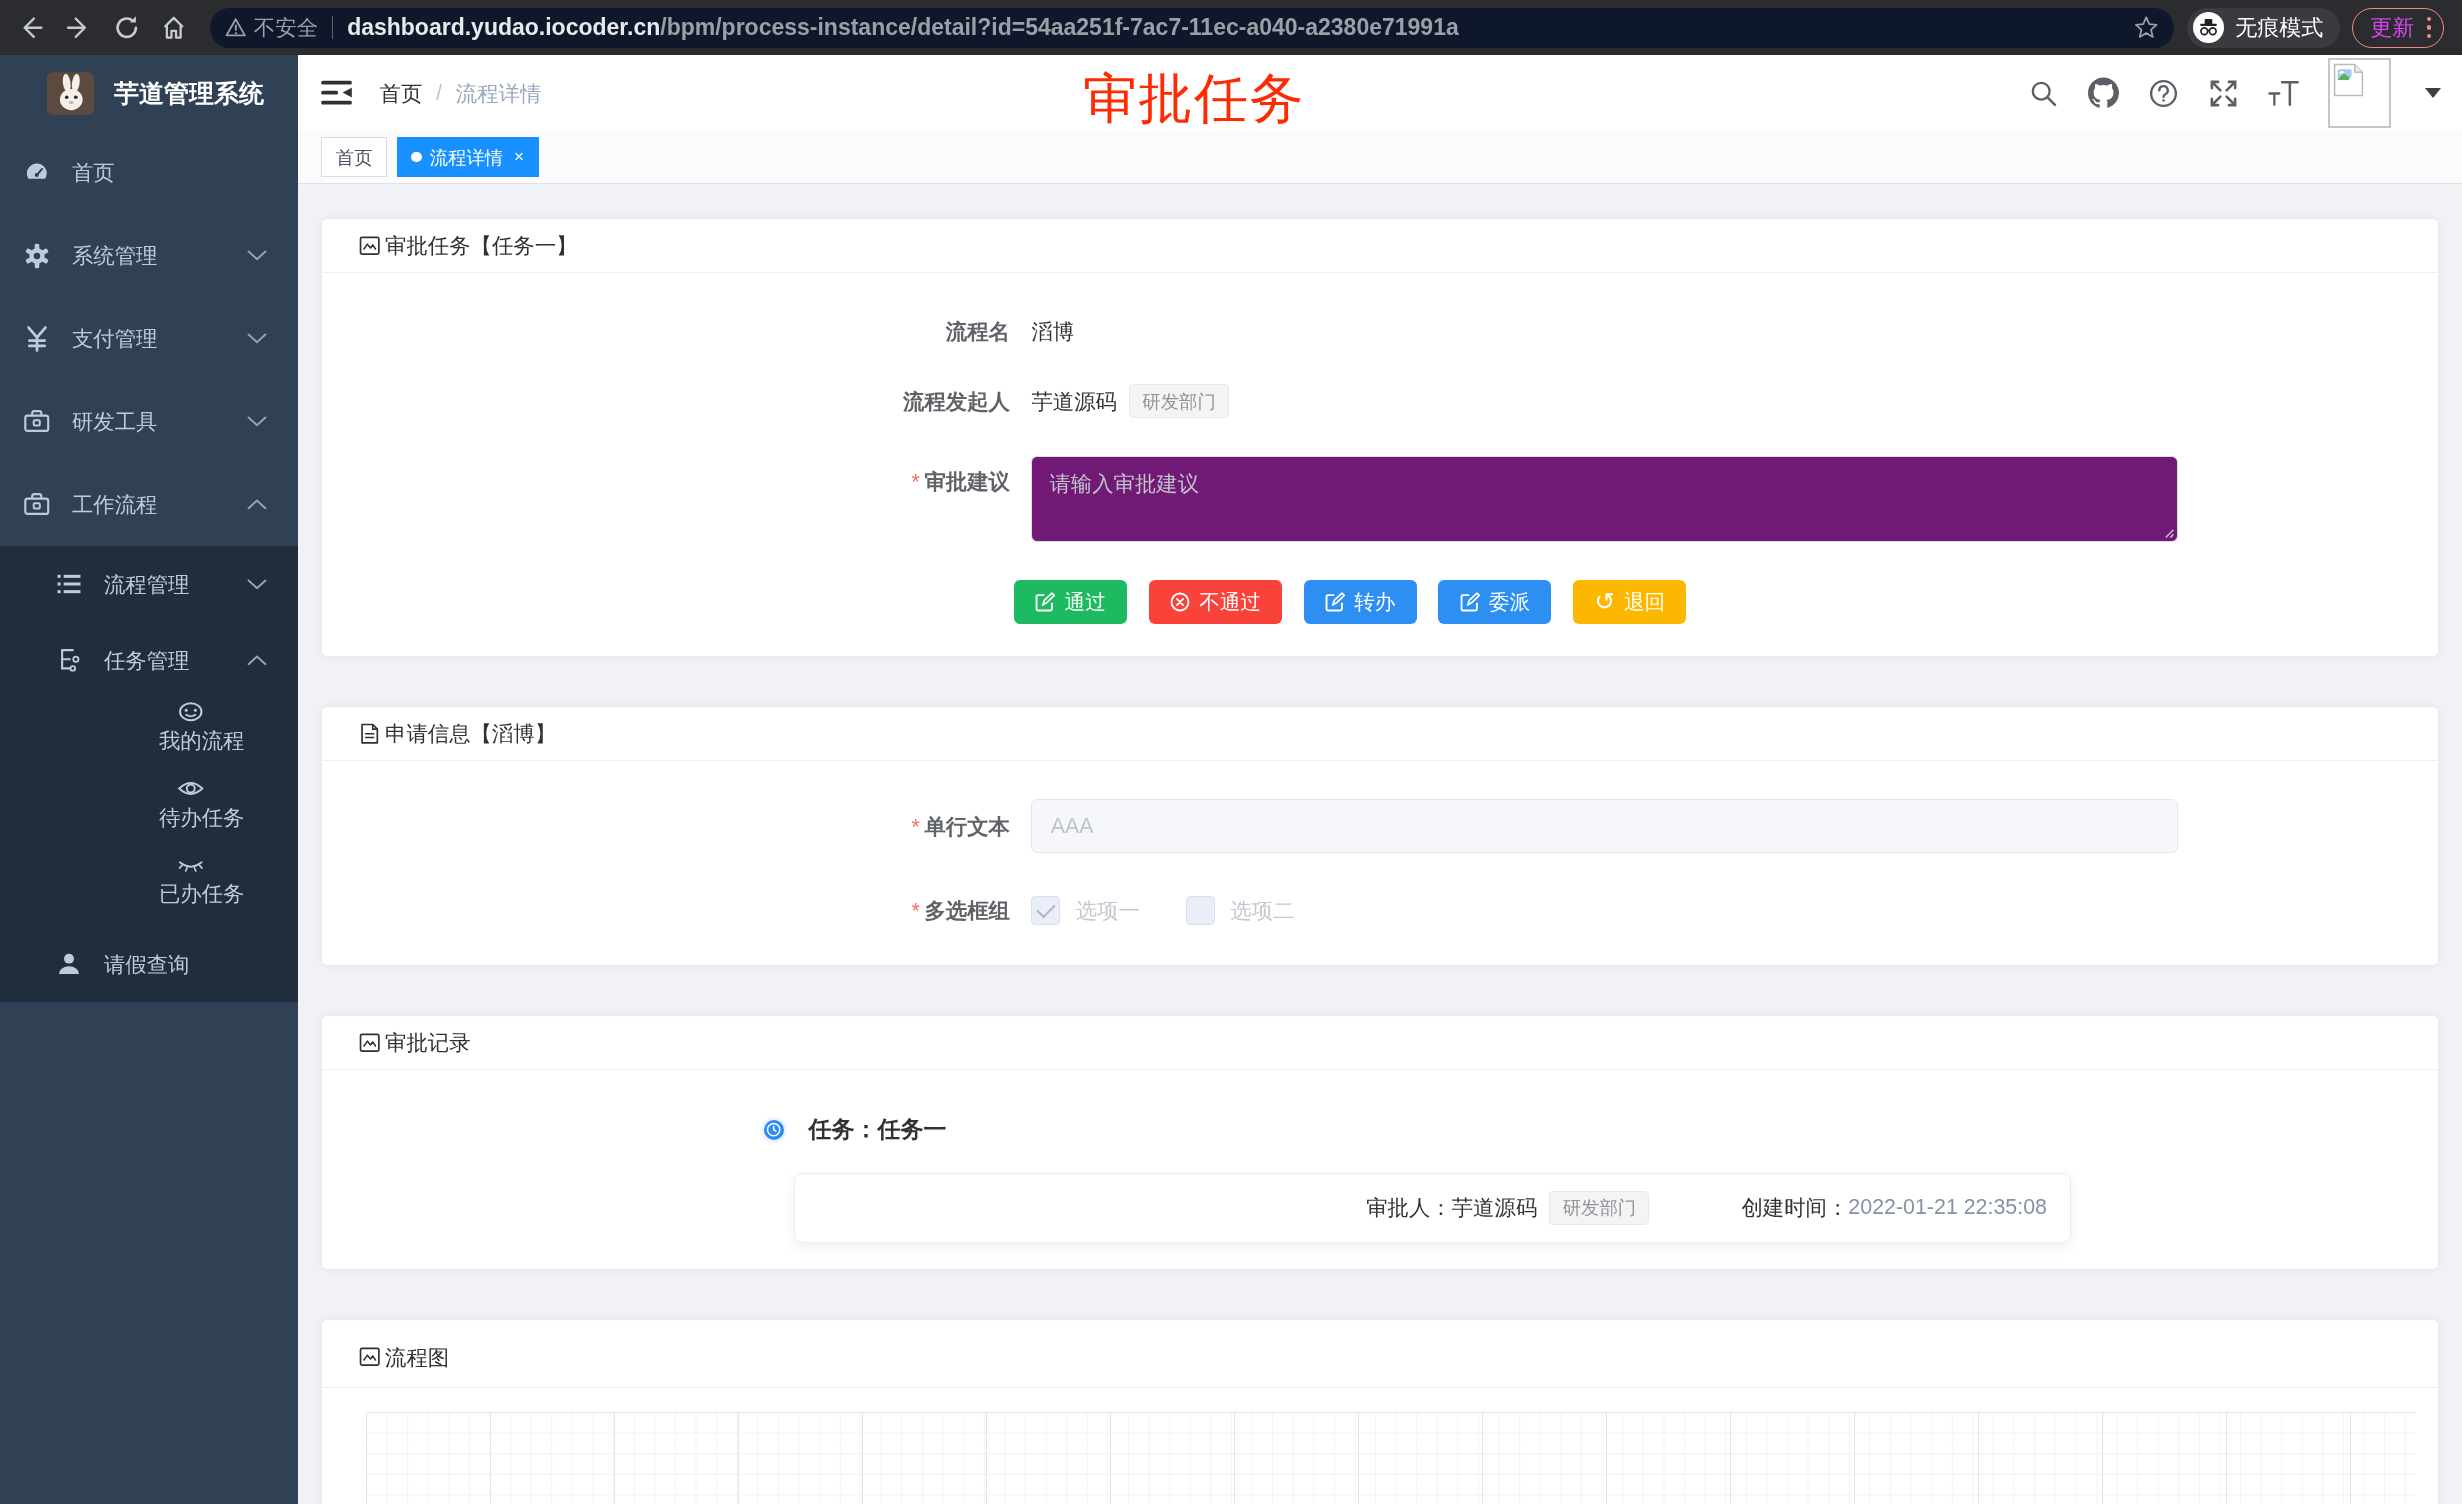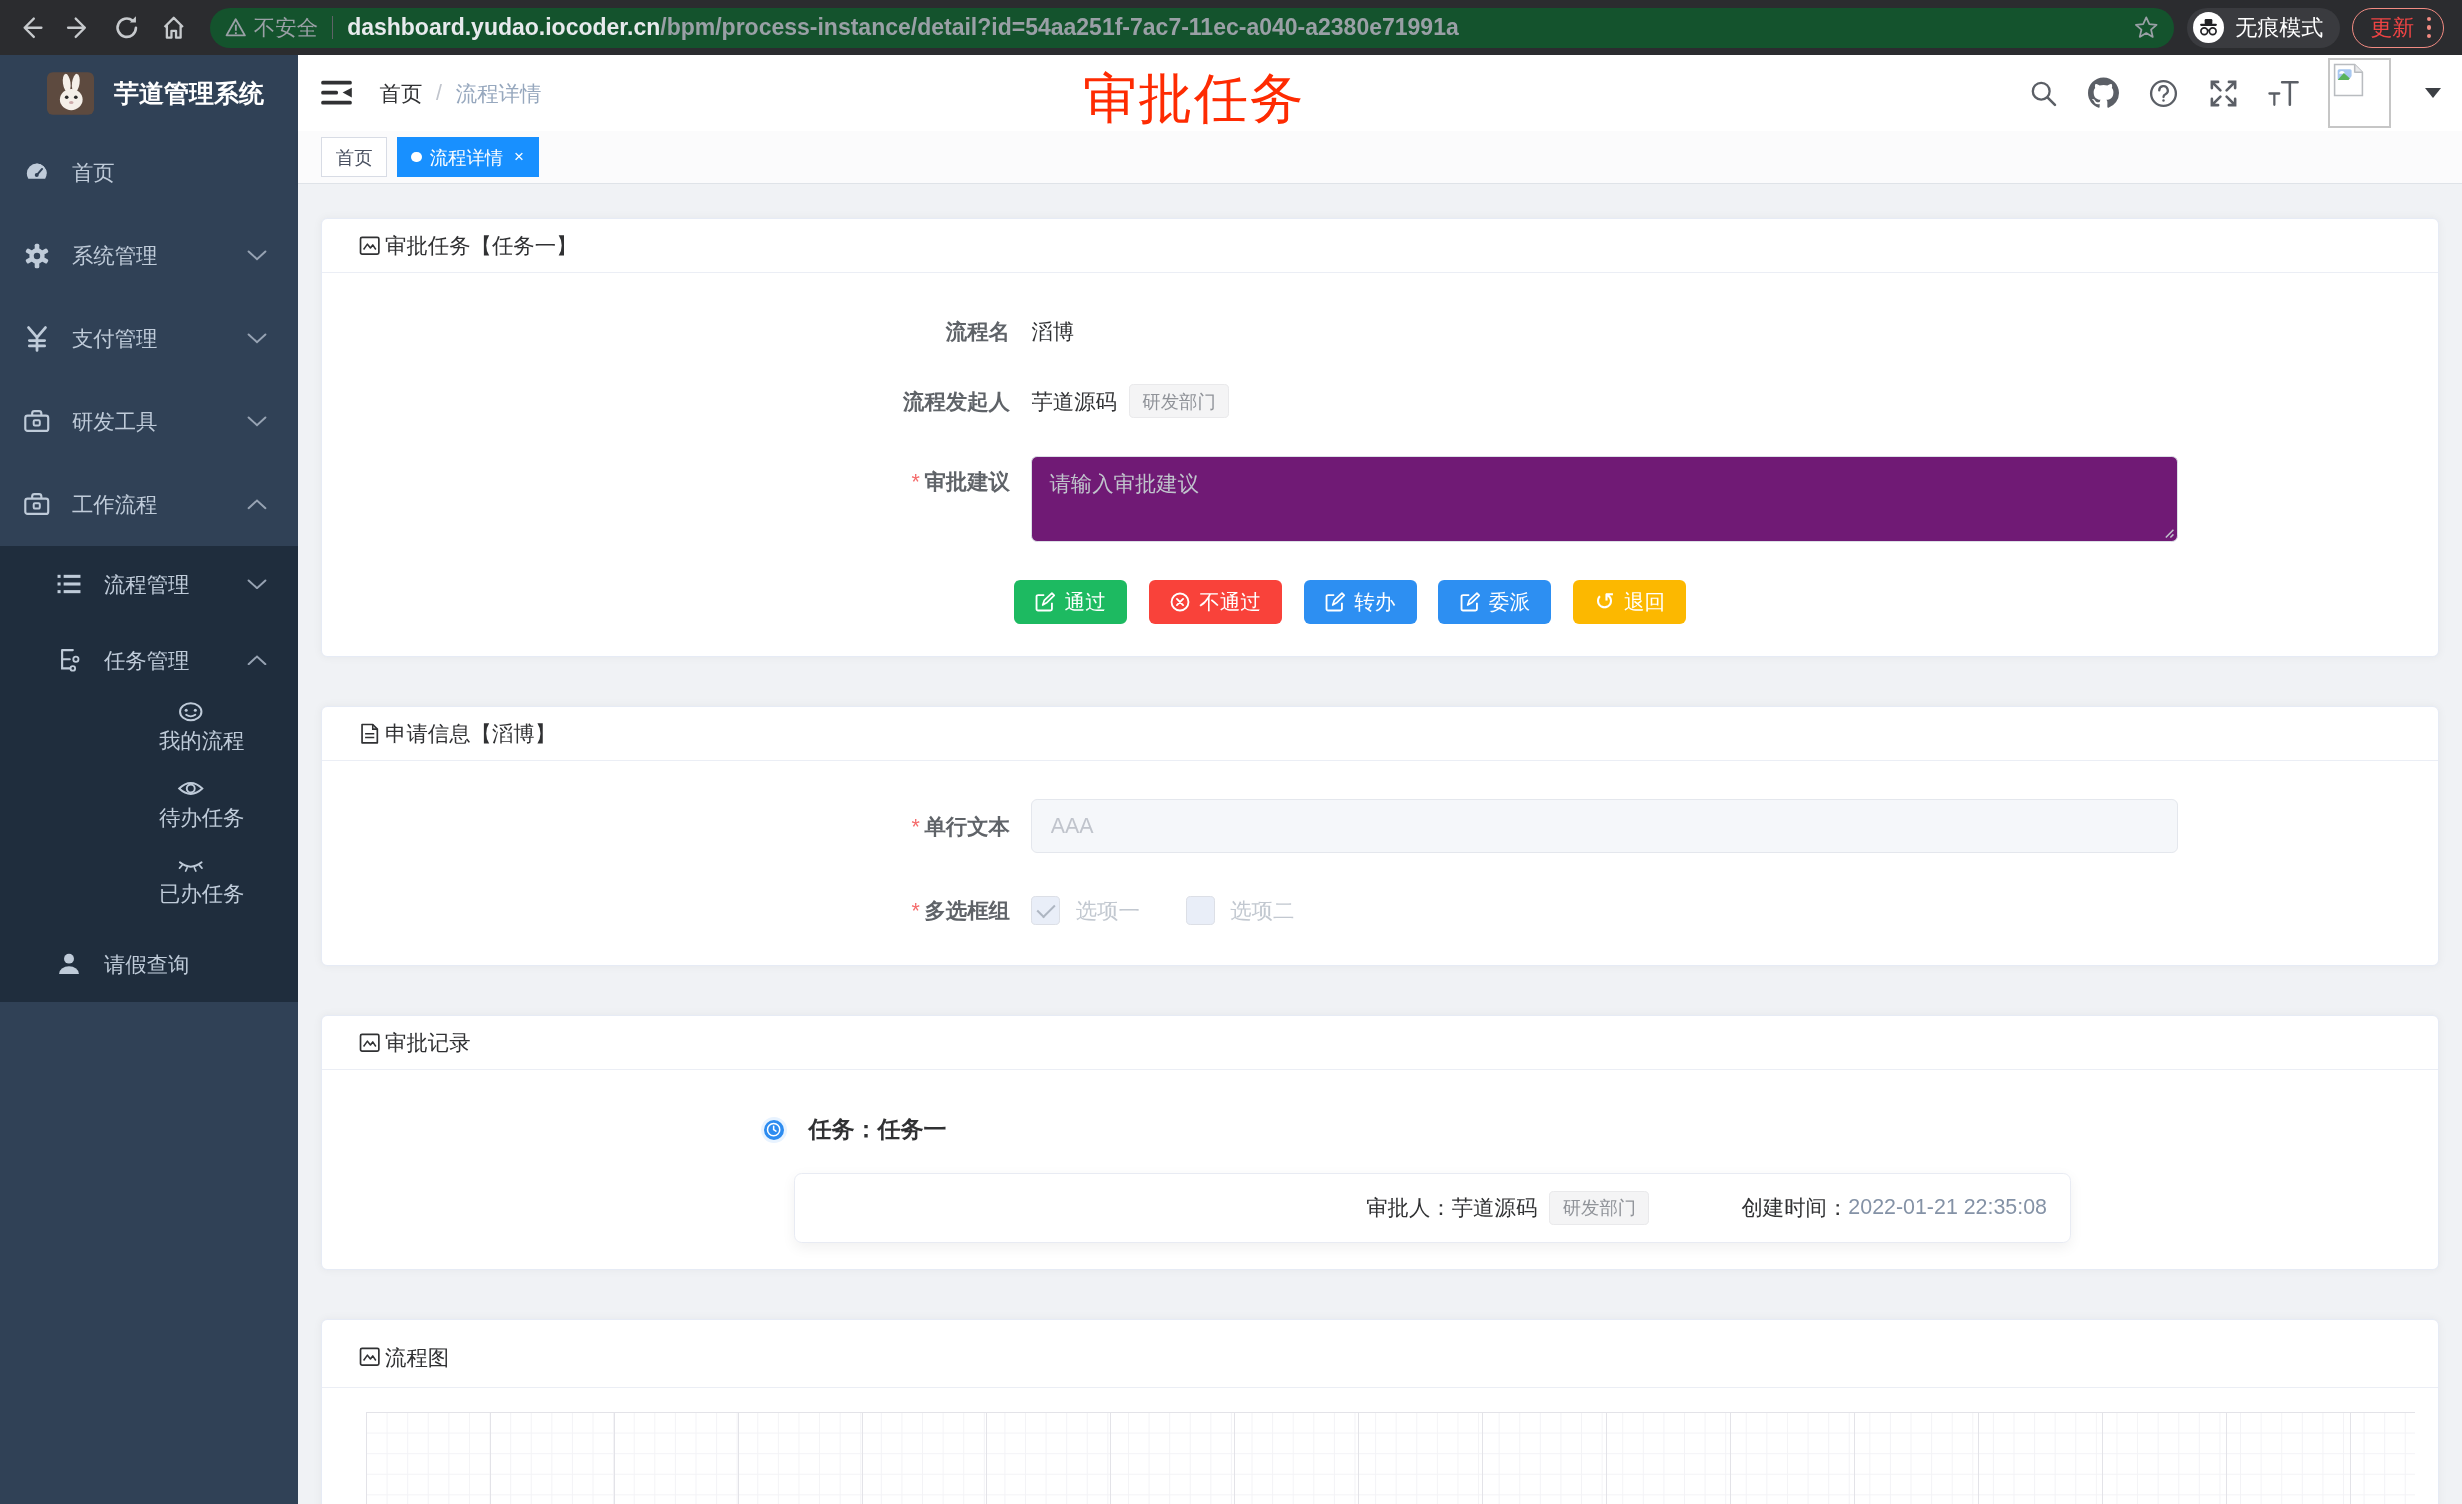--- a/index.html
+++ b/index.html
@@ -4,35 +4,35 @@
 <style>
   * { margin:0; padding:0; box-sizing:border-box; }
   html,body { width:2462px; height:1505px; overflow:hidden;
     font-family:"Liberation Sans","DejaVu Sans",sans-serif; background:#f0f2f5; }
 
   
   .chrome { position:absolute; top:0; left:0; width:2462px; height:55px;
     background:#2b2c2f; display:flex; align-items:center; }
   .chrome .navbtn { width:34px; height:34px; margin-left:13.8px; display:flex;
     align-items:center; justify-content:center; flex:0 0 auto; }
-  .omnibox { height:40px; margin-left:18.4px; width:1964px; background:#14532d;
+  .omnibox { height:40px; margin-left:18.4px; width:1964px; background:#0f172a;
     border-radius:20px; display:flex; align-items:center; padding:0 15.3px; }
   .omni-warning { display:flex; align-items:center; gap:7.6px; color:#9aa0a6; font-size:21.4px; }
   .omni-sep { width:1.5px; height:23px; background:#5f6368; margin:0 13.8px; }
   .omni-url { font-size:23px; white-space:nowrap; overflow:hidden; flex:1; }
   .omni-url .host { color:#e8eaed; font-weight:bold; }
   .omni-url .path { color:#9aa0a6; font-weight:bold; }
   .omni-star { margin-left:auto; flex:0 0 auto; }
   .incog { height:40px; margin-left:13.8px; padding:0 17px 0 6.1px; background:#3a3b3f;
     border-radius:20px; display:flex; align-items:center; gap:10.7px; color:#fff; font-size:22px; }
   .incog-badge { width:31px; height:31px; border-radius:50%; background:#fff;
     display:flex; align-items:center; justify-content:center; }
   .update-pill { height:40px; margin-left:12.2px; margin-right:9.2px; padding:0 12.2px 0 17px;
     border:1.5px solid #f28b82; border-radius:20px; display:flex; align-items:center;
-    gap:12.2px; color:#ef4444; font-size:22px; }
+    gap:12.2px; color:#d946ef; font-size:22px; }
   .dots3 { display:flex; flex-direction:column; gap:3.8px; }
   .dots3 i { width:4.6px; height:4.6px; border-radius:50%; background:#f28b82; }
 
   
   .sidebar { position:absolute; top:55px; left:0; bottom:0; width:298px; background:#304156; }
   .logo-row { height:76px; display:flex; align-items:center; padding-left:47px; }
   .logo-img { width:47px; height:43px; border-radius:6.1px; overflow:hidden; flex:0 0 auto; }
   .logo-title { color:#fff; font-size:25px; font-weight:bold; margin-left:20px; }
   .menu-item { height:83px; display:flex; align-items:center; color:#bfcbd9;
     font-size:21.4px; cursor:pointer; position:relative; }

